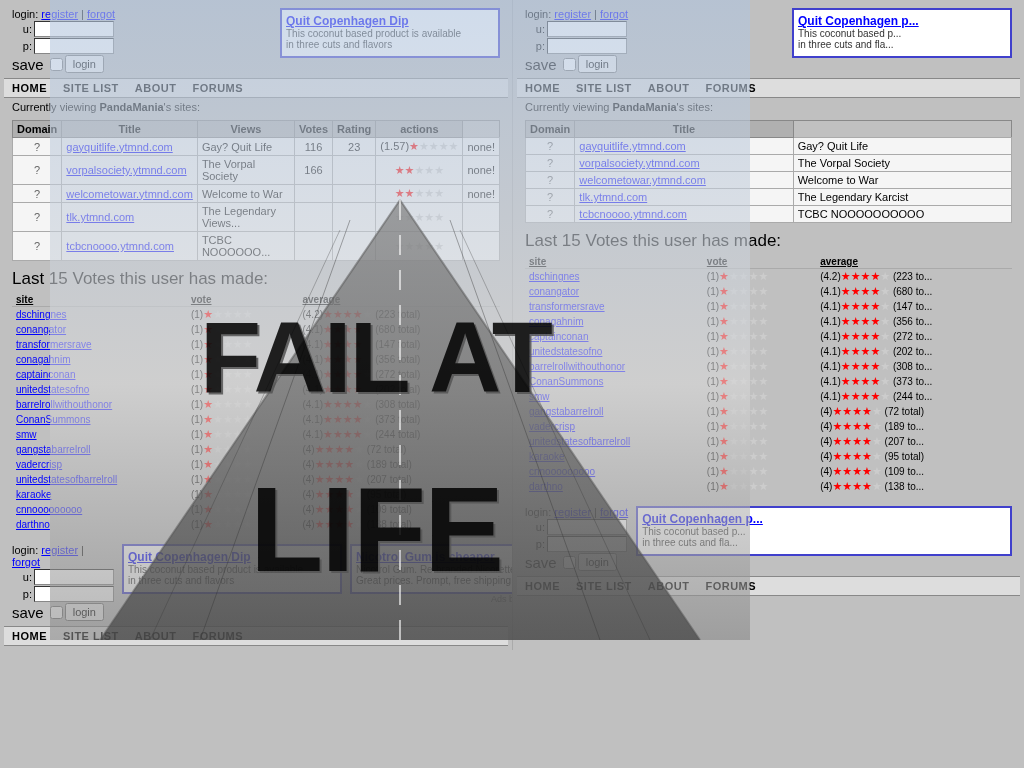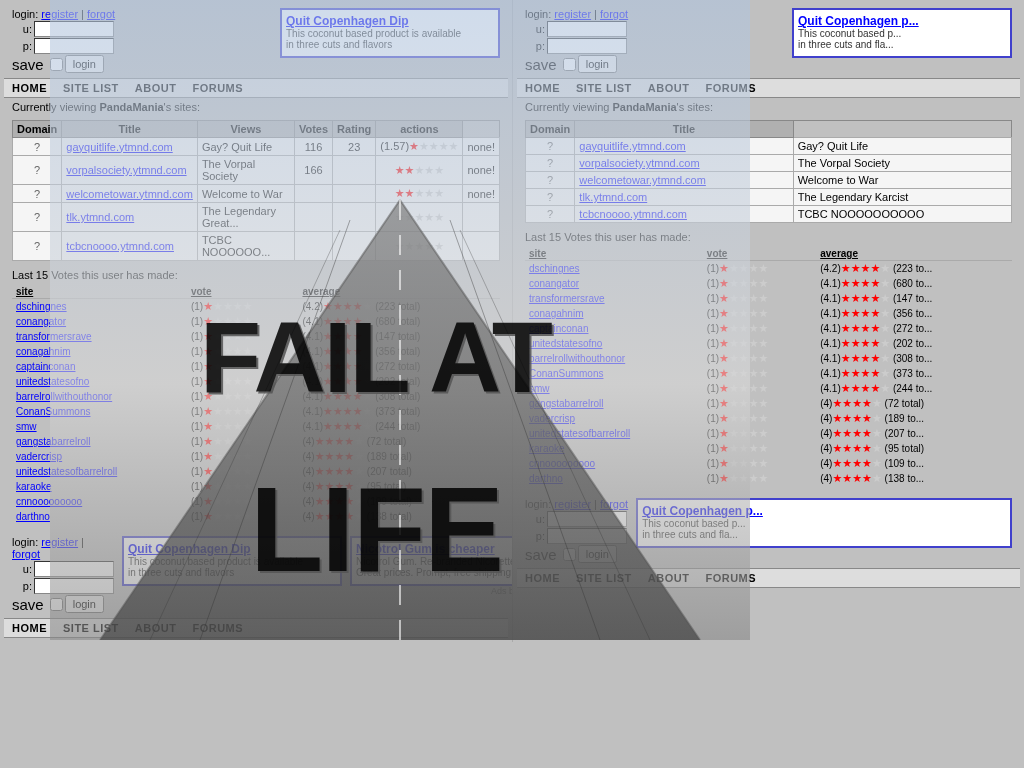--- a/index.html
+++ b/index.html
@@ -130,21 +130,21 @@
     }
 
     .sites-table td:first-child { color: #666; text-align: center; width: 12px; }
 
     
     .votes-section {
       padding: 4px 8px;
     }
 
     .votes-title {
-      font-size: 11px;
+      font-size: 17px;
       margin-bottom: 4px;
     }
 
     .votes-table {
       width: calc(100% - 0px);
       border-collapse: collapse;
       font-size: 10px;
     }
 
     .votes-table th {
@@ -364,21 +364,21 @@
     <td style="color:blue;text-decoration:underline;cursor:pointer;">welcometowar.ytmnd.com</td>
     <td>Welcome to War</td>
     <td style="text-align:center;"></td>
     <td style="text-align:center;"></td>
     <td style="text-align:center;"><span style="color:red;font-size:11px;">★</span><span style="color:red;font-size:11px;">★</span><span style="color:#ccc;font-size:11px;">★</span><span style="color:#ccc;font-size:11px;">★</span><span style="color:#ccc;font-size:11px;">★</span></td>
     <td>none!</td>
   </tr>
             <tr>
     <td>?</td>
     <td style="color:blue;text-decoration:underline;cursor:pointer;">tlk.ytmnd.com</td>
-    <td>The Legendary Great...</td>
+    <td>The Legendary Views...</td>
     <td style="text-align:center;"></td>
     <td style="text-align:center;"></td>
     <td style="text-align:center;"><span style="color:#ccc;font-size:11px;">★</span><span style="color:#ccc;font-size:11px;">★</span><span style="color:#ccc;font-size:11px;">★</span><span style="color:#ccc;font-size:11px;">★</span><span style="color:#ccc;font-size:11px;">★</span></td>
     <td></td>
   </tr>
             <tr>
     <td>?</td>
     <td style="color:blue;text-decoration:underline;cursor:pointer;">tcbcnoooo.ytmnd.com</td>
     <td>TCBC NOOOOOO...</td>
     <td style="text-align:center;"></td>

